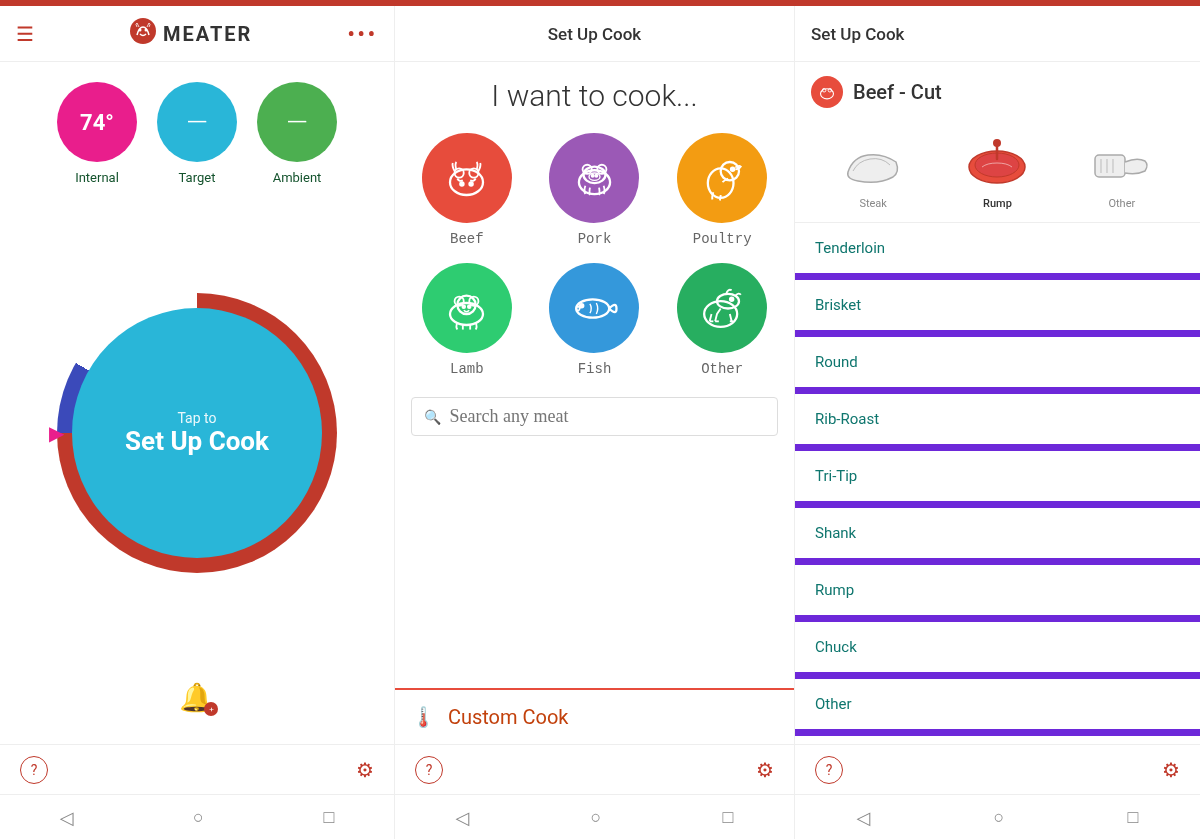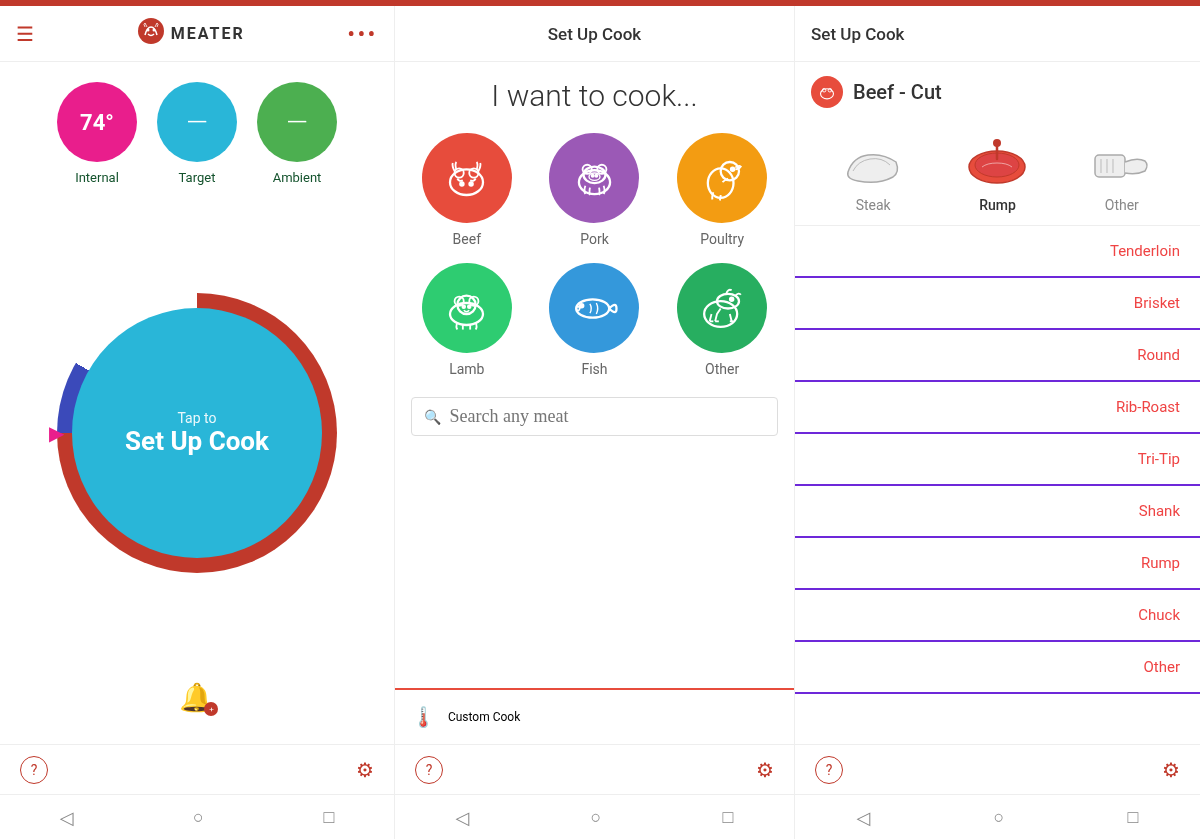--- a/index.html
+++ b/index.html
@@ -69,21 +69,21 @@
 
     
     .nav-bar { height: 45px; display: flex; align-items: center; justify-content: space-around; background: #fff; border-top: 1px solid #eee; }
     .nav-icon { font-size: 18px; color: #888; cursor: pointer; }
 
     
     .panel-middle-body { flex: 1; display: flex; flex-direction: column; padding: 16px; overflow-y: auto; }
     .cook-prompt { font-size: 30px; font-weight: 300; color: #333; text-align: center; margin-bottom: 20px; }
 
     
-    .meat-grid { display: grid; grid-template-columns: repeat(3, 1fr); gap: 16px; margin-bottom: 20px; }
+    .meat-grid { display: grid; grid-template-columns: repeat(3, 1fr); gap: 16px; margin-bottom: 20px; font-family: Liberation Mono, monospace; }
     .meat-item { display: flex; flex-direction: column; align-items: center; gap: 8px; cursor: pointer; }
     .meat-circle { width: 90px; height: 90px; border-radius: 50%; display: flex; align-items: center; justify-content: center; }
     .meat-circle.beef { background: #e74c3c; }
     .meat-circle.pork { background: #9b59b6; }
     .meat-circle.poultry { background: #f39c12; }
     .meat-circle.lamb { background: #2ecc71; }
     .meat-circle.fish { background: #3498db; }
     .meat-circle.other { background: #27ae60; }
     .meat-label { font-size: 14px; color: #666; }
 
@@ -91,40 +91,40 @@
     .animal-svg { width: 55px; height: 55px; fill: none; stroke: #fff; stroke-width: 2; }
 
     
     .search-bar { display: flex; align-items: center; border: 1px solid #ddd; border-radius: 4px; padding: 8px 12px; gap: 8px; background: #fff; }
     .search-icon-sm { color: #999; font-size: 14px; }
     .search-input { border: none; outline: none; font-size: 18px; color: #0369a1; width: 100%; background: transparent; font-family: Liberation Serif, serif; }
 
     
     .custom-cook-bar { height: 56px; display: flex; align-items: center; padding: 0 16px; gap: 12px; border-top: 2px solid #e74c3c; background: #fff; cursor: pointer; }
     .thermometer-icon { color: #e74c3c; font-size: 20px; }
-    .custom-cook-label { font-size: 12px; color: #000000; }
+    .custom-cook-label { font-size: 20px; color: #c2410c; }
 
     
     .panel-right-body { flex: 1; overflow-y: auto; }
 
     
     .beef-header { display: flex; align-items: center; gap: 10px; padding: 14px 16px; }
     .beef-icon-circle { width: 32px; height: 32px; border-radius: 50%; background: #e74c3c; display: flex; align-items: center; justify-content: center; }
     .beef-header-title { font-size: 20px; font-weight: 500; color: #333; }
 
     
     .cut-selector { display: flex; justify-content: space-around; padding: 12px 16px; border-bottom: 1px solid #eee; }
     .cut-item { display: flex; flex-direction: column; align-items: center; gap: 8px; cursor: pointer; }
     .cut-icon { width: 70px; height: 55px; display: flex; align-items: center; justify-content: center; }
-    .cut-label { font-size: 14px; color: #888; }
+    .cut-label { font-size: 11px; color: #888; }
     .cut-item.active .cut-label { color: #333; font-weight: 500; }
 
     
     .cut-list { display: flex; flex-direction: column; }
-    .cut-list-item { padding: 16px 20px; border-bottom: 2px solid #6d28d9; font-size: 15px; color: #ef4444; cursor: pointer; text-align: right; }
+    .cut-list-item { padding: 16px 20px; border-bottom: 7px solid #6d28d9; font-size: 15px; color: #0f766e; cursor: pointer; }
   </style>
 </head>
 <body>
 
 <div class="status-bar"></div>
 
 <div class="main-content">
 
   <div class="panel-left">
     <div class="panel-header">
@@ -134,21 +134,21 @@
           <svg width="28" height="28" viewBox="0 0 28 28" fill="none">
             <ellipse cx="14" cy="14" rx="13" ry="13" fill="#c0392b"></ellipse>
             <path d="M8 18 Q10 10 14 10 Q18 10 20 18" stroke="white" stroke-width="1.5" fill="none"></path>
             <circle cx="11" cy="13" r="1.5" fill="white"></circle>
             <circle cx="17" cy="13" r="1.5" fill="white"></circle>
             <path d="M11 17 Q14 20 17 17" stroke="white" stroke-width="1.5" fill="none"></path>
             <path d="M8 10 Q6 7 8 6 Q9 8 10 10" fill="#c0392b" stroke="white" stroke-width="0.8"></path>
             <path d="M20 10 Q22 7 20 6 Q19 8 18 10" fill="#c0392b" stroke="white" stroke-width="0.8"></path>
           </svg>
         </span>
-        <span style="font-size:16px; font-weight:700; letter-spacing:2px; color:#333;">MEATER</span>
+        <span style="font-size:20px; font-weight:700; letter-spacing:2px; color:#333;">MEATER</span>
       </div>
       <span class="more-dots" style="color:#c0392b; font-weight:bold; letter-spacing:3px;">•••</span>
     </div>
 
     <div class="panel-left-body">
       <div class="temp-indicators">
         <div class="temp-item">
           <div class="temp-circle internal">
             <span style="font-size:22px; font-weight:bold;">74°</span>
           </div>

